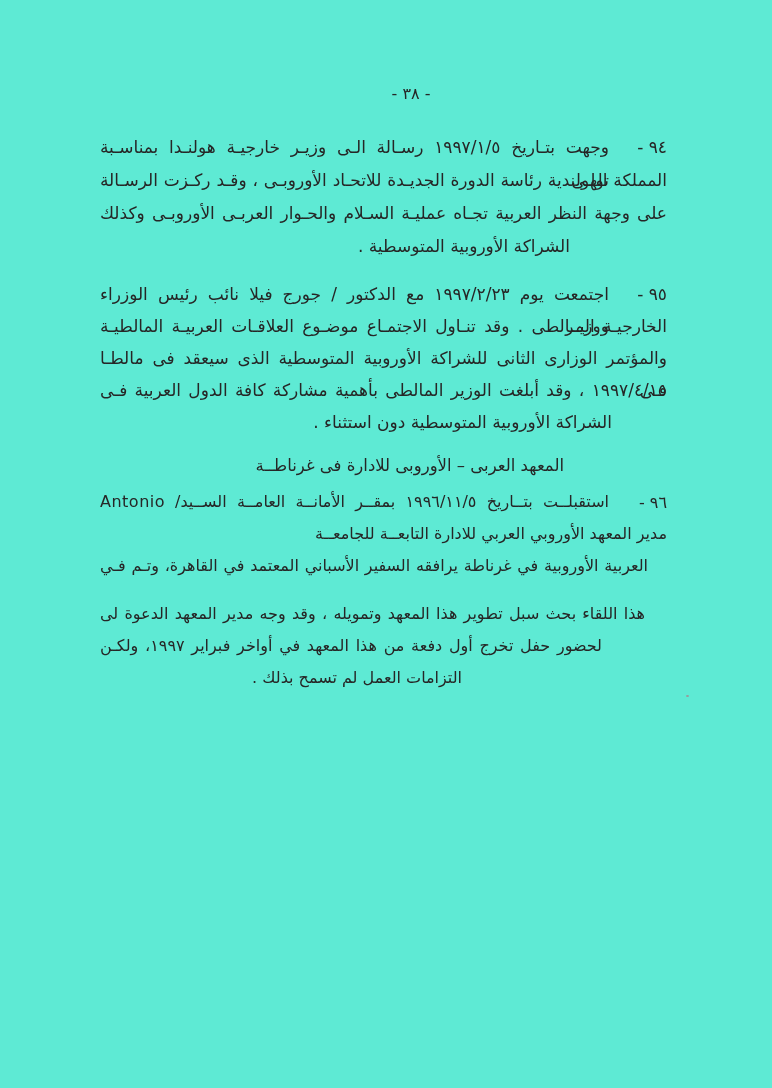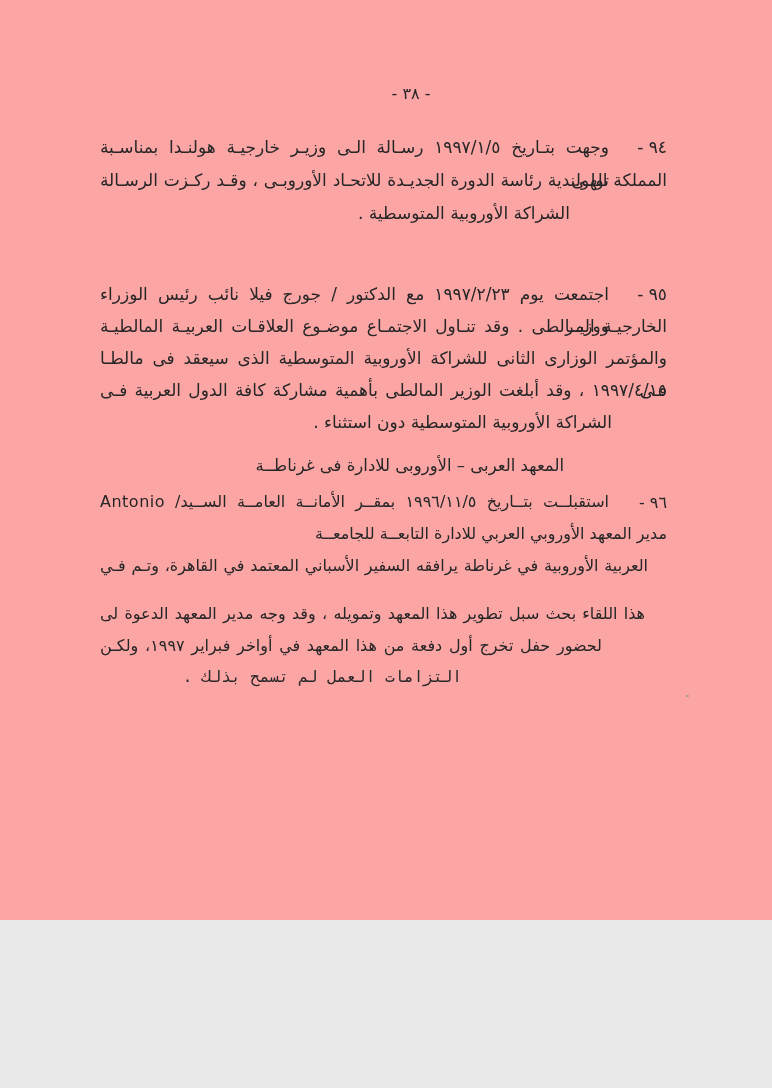--- a/index.html
+++ b/index.html
@@ -1,21 +1,21 @@
 <!DOCTYPE html>
 <html lang="ar"><head>
 <meta charset="utf-8">
 <style>
   html, body { margin: 0; padding: 0; background: #e8e8e8; }
   .page {
     position: relative;
     width: 772px;
-    height: 920px;
+    height: 1088px;
     margin: 0 auto;
-    background: #fca5a5;
+    background: #5eead4;
     font-family: "DejaVu Sans", sans-serif;
     color: #262626;
     overflow: hidden;
   }
   .page-number {
     position: absolute;
     top: 84px;
     left: 50px;
     right: 0;
     text-align: center;
@@ -43,21 +43,21 @@
     direction: rtl;
     white-space: nowrap;
     text-align: center;
   }
   .ln { line-height: 33px; height: 33px; direction: rtl; text-align: right; }
   .p95 .ln, .p96 .ln { line-height: 32px; height: 32px; }
   .just { text-align: justify; text-align-last: justify; }
   .first { padding-right: 58px; }
   .p94 .last { padding-right: 97px; text-align: left; text-align-last: right; }
   .p95 .last { padding-right: 55px; text-align: center; text-align-last: right; }
-  .p96 .last { padding-right: 205px; text-align: right; text-align-last: right; font-family: Liberation Mono, monospace; }
+  .p96 .last { padding-right: 205px; text-align: right; text-align-last: right; }
   .p96 .ind-a { padding-right: 19px; }
   .p96 .ind-b { padding-right: 22px; margin-top: 16px; }
   .p96 .ind-c { padding-right: 65px; }
   .flexline { display: flex; gap: 10px; align-items: baseline; }
   .flexline .ar { text-align: right; }
   .flexline.stretch .ar { flex: 1; text-align: justify; text-align-last: justify; }
   .latin {
     direction: ltr;
     unicode-bidi: embed;
     font-size: 16px;
@@ -89,20 +89,21 @@
 <div class="page">
 
   <div class="page-number">- ٣٨ -</div>
 
   <div class="content">
 
     <div class="para p94">
       <span class="para-number">٩٤ -</span>
       <div class="ln first just">وجهت بتـاريخ ١٩٩٧/١/٥ رسـالة الـى وزيـر خارجيـة هولنـدا بمناسـبة تولـى</div>
       <div class="ln just">المملكة الهولندية رئاسة الدورة الجديـدة للاتحـاد الأوروبـى ، وقـد ركـزت الرسـالة</div>
+      <div class="ln just">على وجهة النظر العربية تجـاه عمليـة السـلام والحـوار العربـى الأوروبـى وكذلك</div>
       <div class="ln last">الشراكة الأوروبية المتوسطية .</div>
     </div>
 
     <div class="para p95">
       <span class="para-number">٩٥ -</span>
       <div class="ln first just">اجتمعت يوم ١٩٩٧/٢/٢٣ مع الدكتور / جورج فيلا نائب رئيس الوزراء ووزيـر</div>
       <div class="ln just">الخارجيـة المـالطى . وقد تنـاول الاجتمـاع موضـوع العلاقـات العربيـة المالطيـة</div>
       <div class="ln just">والمؤتمر الوزارى الثانى للشراكة الأوروبية المتوسطية الذى سيعقد فى مالطـا فـى</div>
       <div class="ln just">١٩٩٧/٤/١٥ ، وقد أبلغت الوزير المالطى بأهمية مشاركة كافة الدول العربية فـى</div>
       <div class="ln last">الشراكة الأوروبية المتوسطية دون استثناء .</div>

